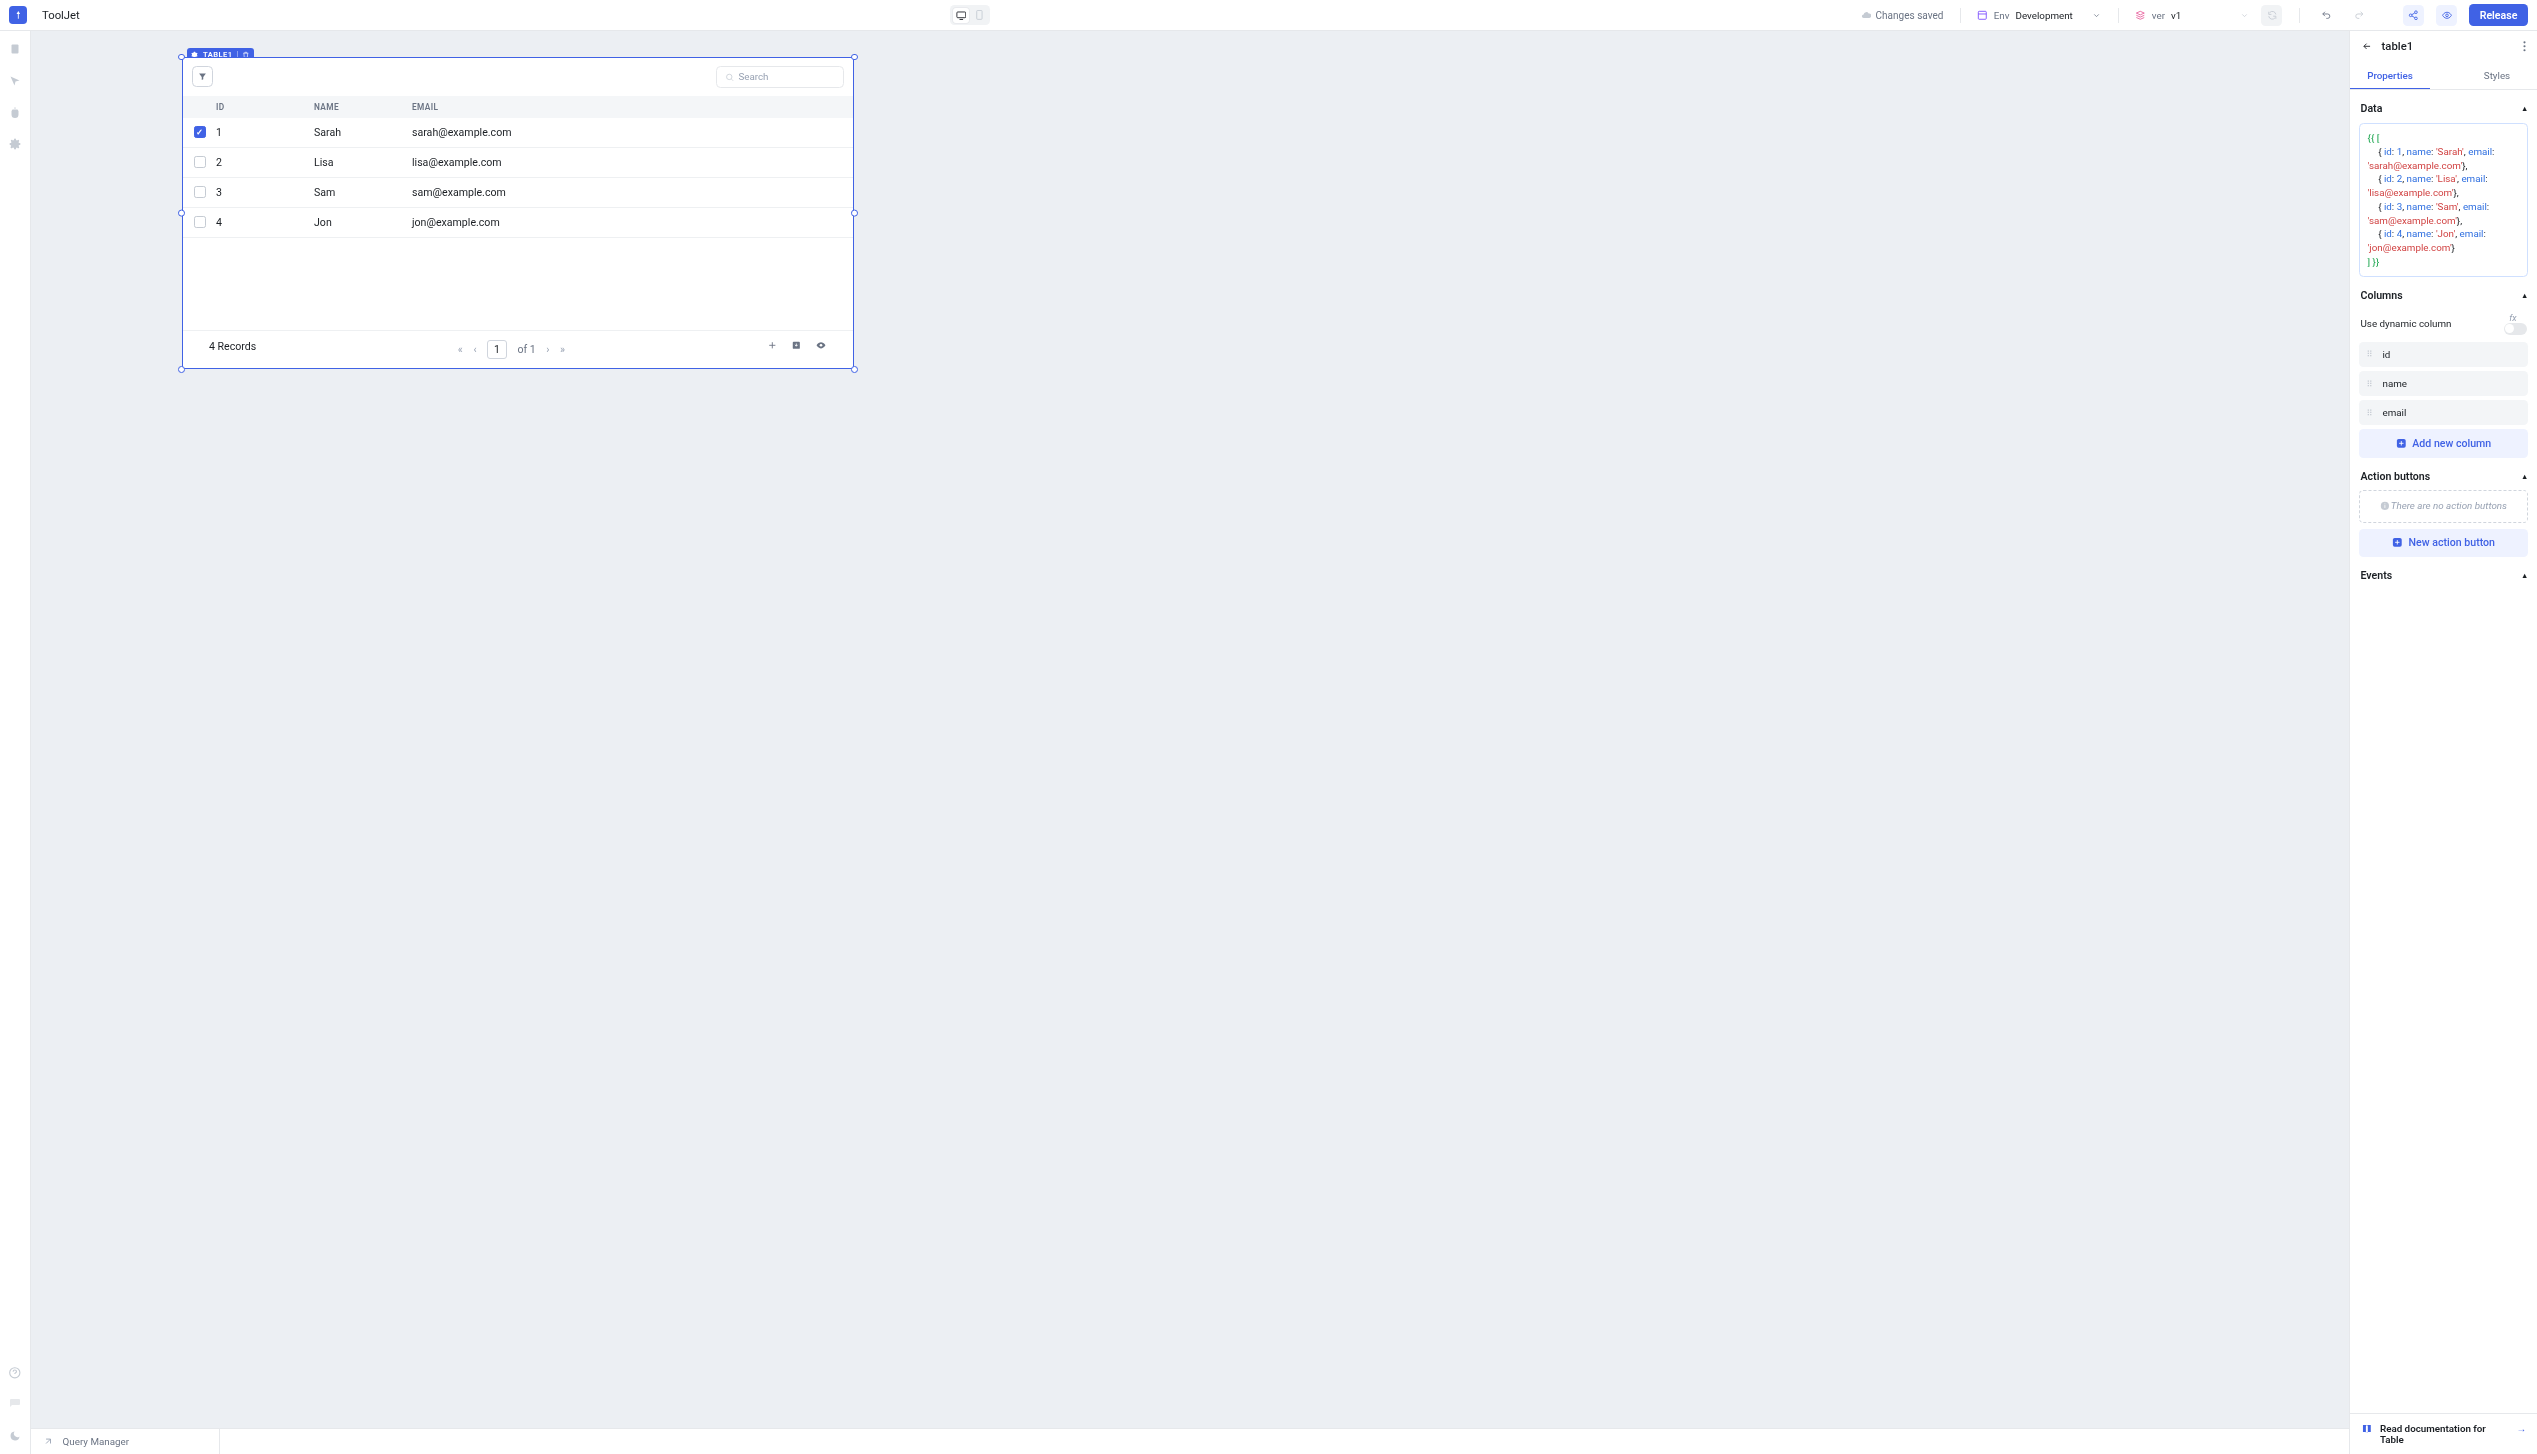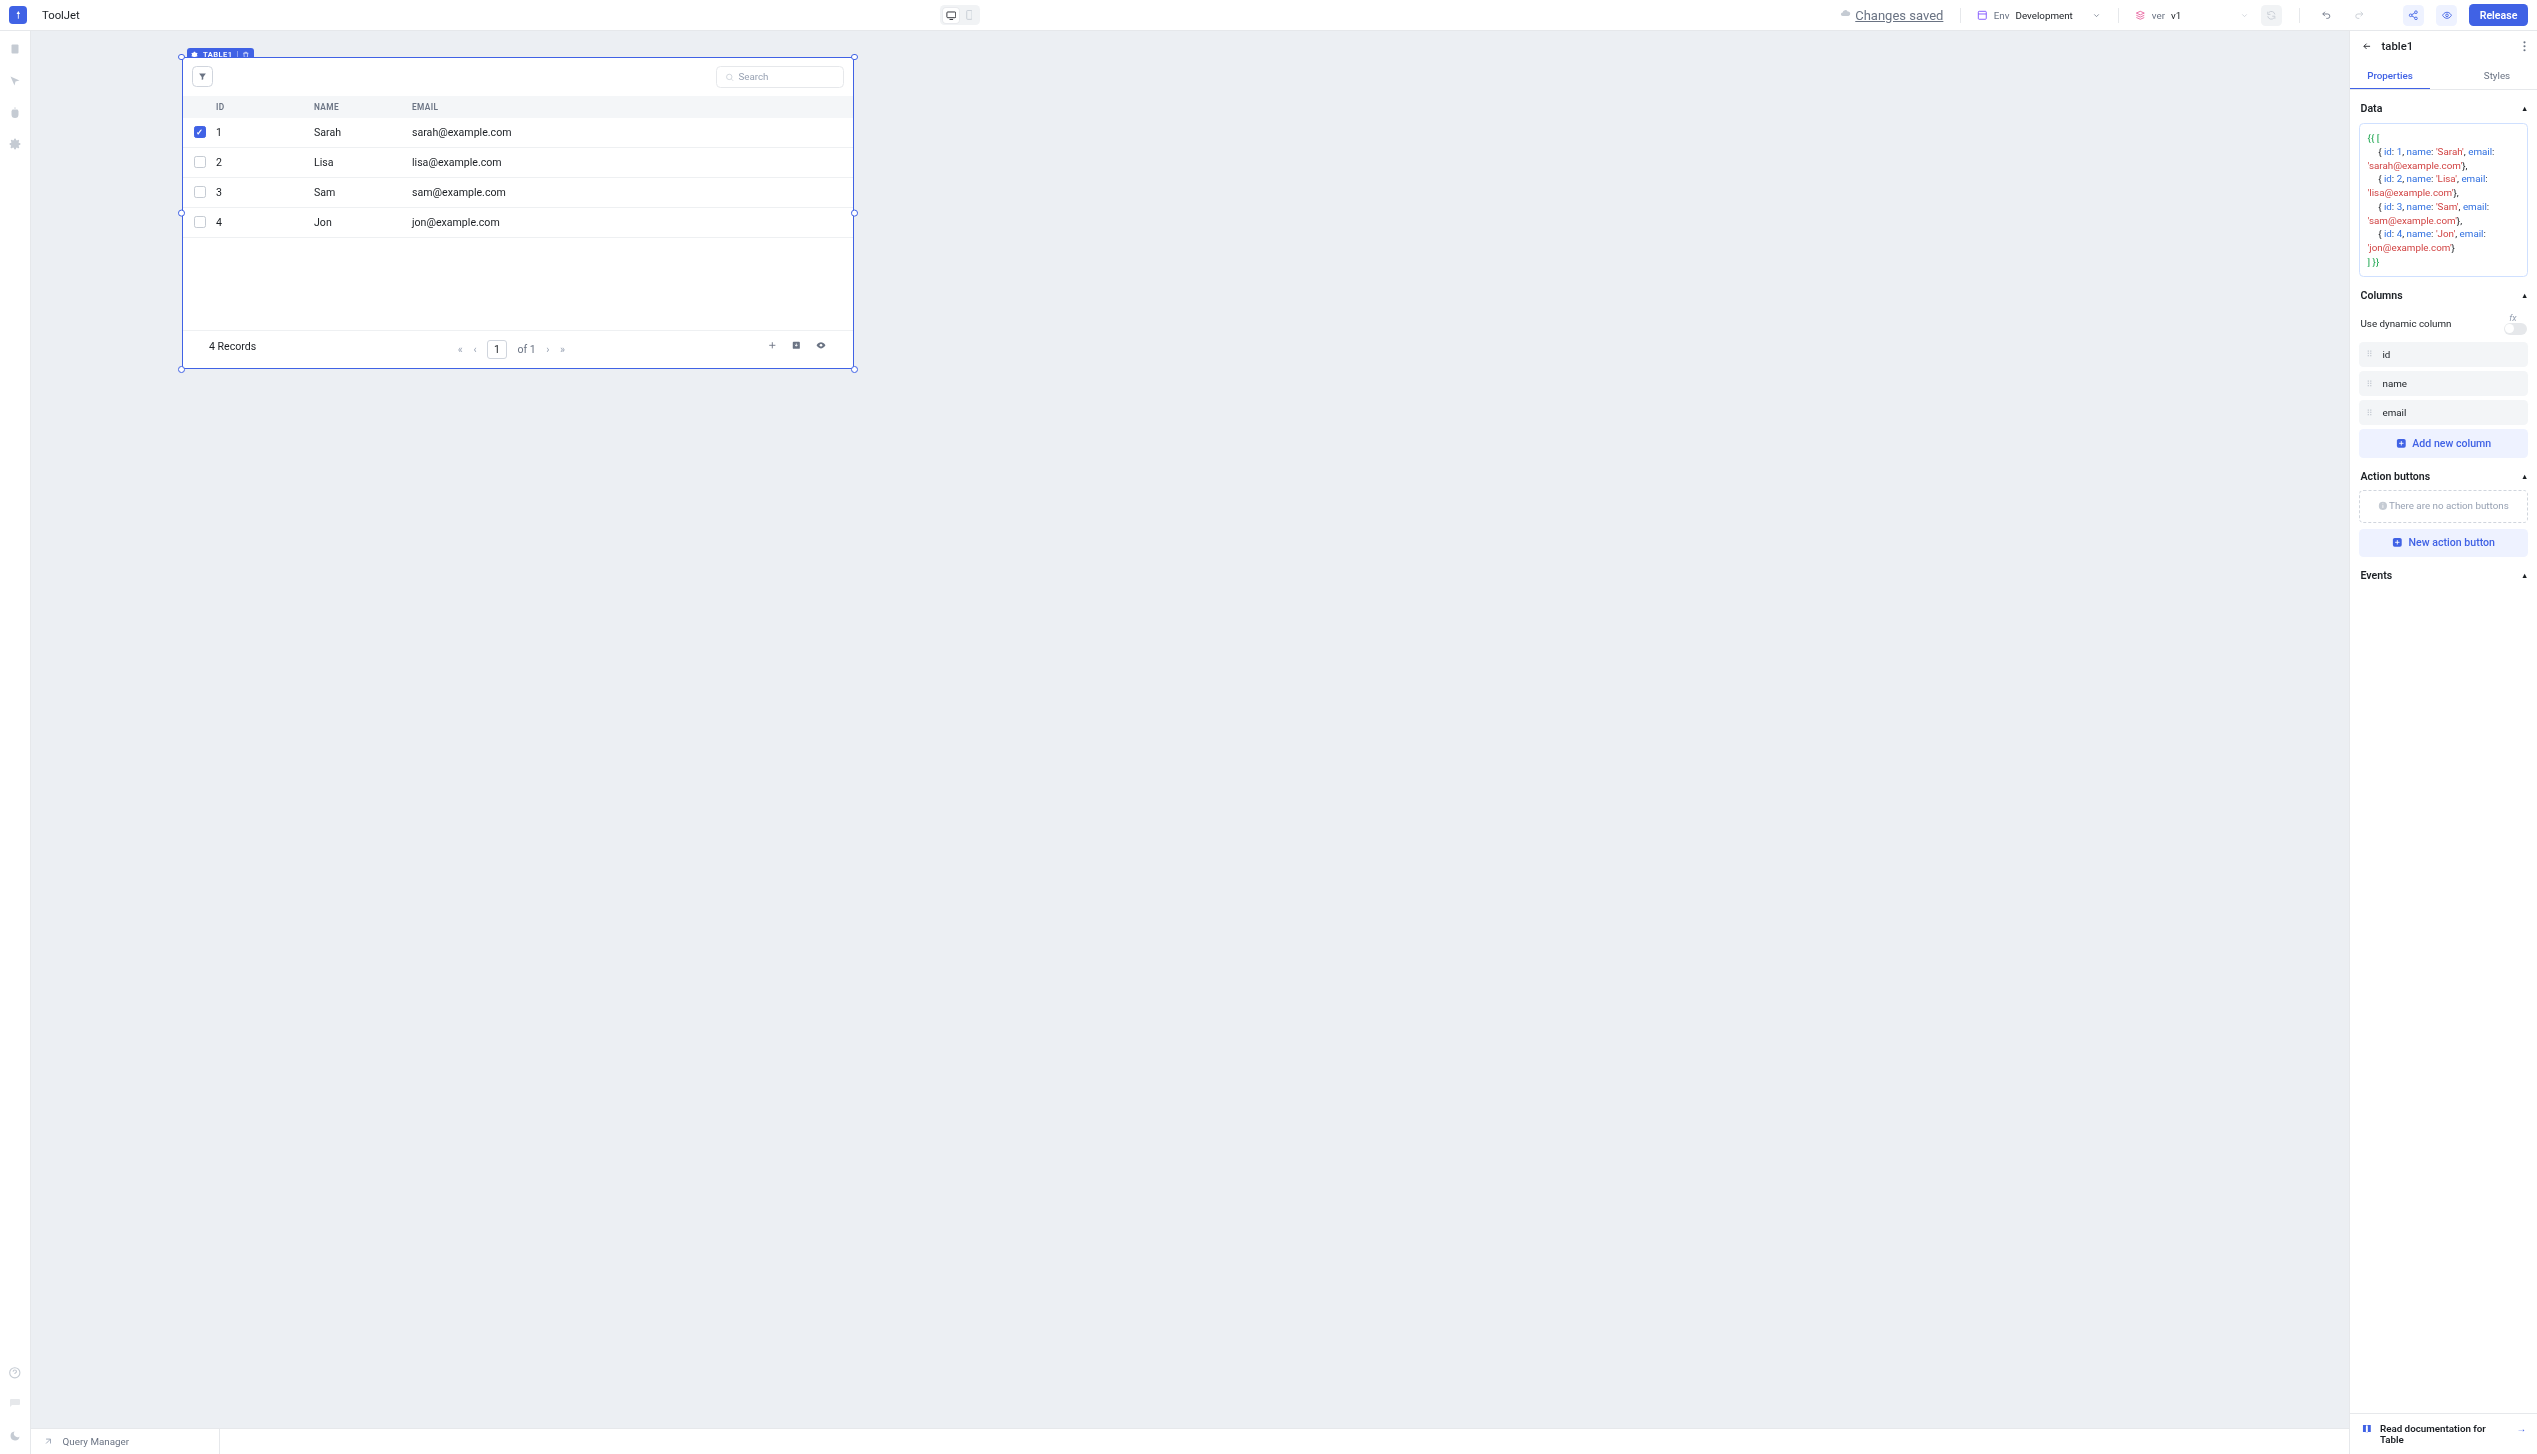--- a/index.html
+++ b/index.html
@@ -7,21 +7,21 @@
   .app { display: grid; grid-template-columns: 31px 1fr 188px; grid-template-rows: 31px 1fr 26.4px; height: 100vh; }
 
   
   .topbar { grid-column: 1 / 4; display: flex; align-items: center; border-bottom: 0.8px solid #e6e8eb; padding: 0 9px; gap: 12px; }
   .logo { width: 18px; height: 18px; background: #4062e5; border-radius: 3.8px; display:flex;align-items:center;justify-content:center; }
   .app-title { font-size: 11.3px; color:#1b1f24; flex: 0 0 auto; margin-left:3px; }
   .tb-spacer { flex:1; }
   .device-toggle { display:flex; align-items:center; background:#f1f3f5; border-radius:4.5px; padding:2.3px; gap:1.5px; }
   .device-toggle .btn { width:16.6px;height:15px; display:flex;align-items:center;justify-content:center; border-radius:3px; }
   .device-toggle .btn.active { background:#fff; box-shadow:0 0 0 0.8px #e6e8eb; }
-  .saved { display:flex; gap:4.5px; color:#6a7383; font-size:13px;text-decoration:underline; }
+  .saved { display:flex; gap:4.5px; color:#6a7383; font-size:10px; }
   .divider-v { width:0.8px; height:15px; background:#e6e8eb; margin:0 4.5px; }
   .env-pill { display:flex;align-items:center;gap:6px; font-size:9.8px; color:#1b1f24; }
   .env-pill .label { color:#6a7383; }
   .env-icon { color:#7a4dff; }
   .ver-icon { color:#e85f9c; }
   .chev { color:#6a7383; }
   .tb-iconbtn { width:21px;height:21px;display:flex;align-items:center;justify-content:center;border-radius:4.5px;color:#6a7383; }
   .tb-iconbtn.light { background:#eef2ff; color:#4062e5; }
   .release-btn { background:#4062e5; color:#fff; font-weight:600; font-size:10.6px; padding:4.5px 10.6px; border-radius:4.5px; border:none; }
 
@@ -440,21 +440,21 @@
             <path d="M12 7v10M7 12h10" stroke="#fff" stroke-width="2"></path>
           </svg>
         <span>Add new column</span>
       </div>
 
       <div class="section-h">
         <span>Action buttons</span>
         <span class="caret">▴</span>
       </div>
       <div class="dashed-box">
-        <span style="display:inline-flex;align-items:center;gap:1px;">
+        <span style="display:inline-flex;align-items:center;gap:1px;font-style:italic;">
           <svg width="9.8" height="9.8" viewBox="0 0 24 24" fill="#c5cbd3">
               <circle cx="12" cy="12" r="10"></circle>
               <rect x="11" y="10" width="2" height="7" fill="#fff"></rect>
               <rect x="11" y="6" width="2" height="2" fill="#fff"></rect>
             </svg>
           <span>There are no action buttons</span>
         </span>
       </div>
       <div class="add-btn">
         <svg width="10.6" height="10.6" viewBox="0 0 24 24" fill="#4062e5">

